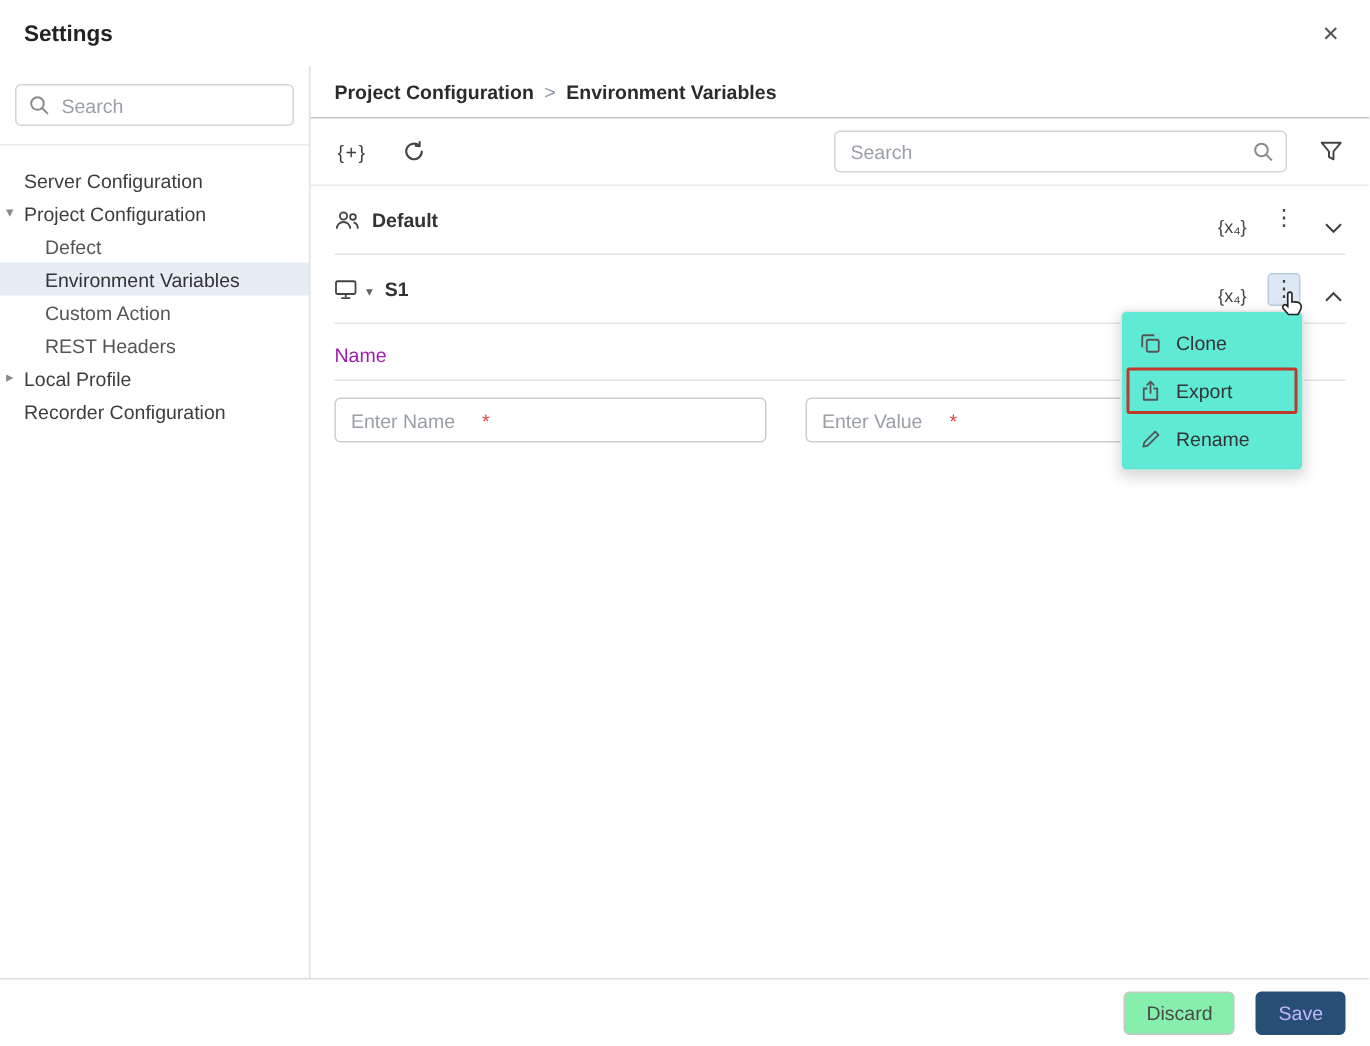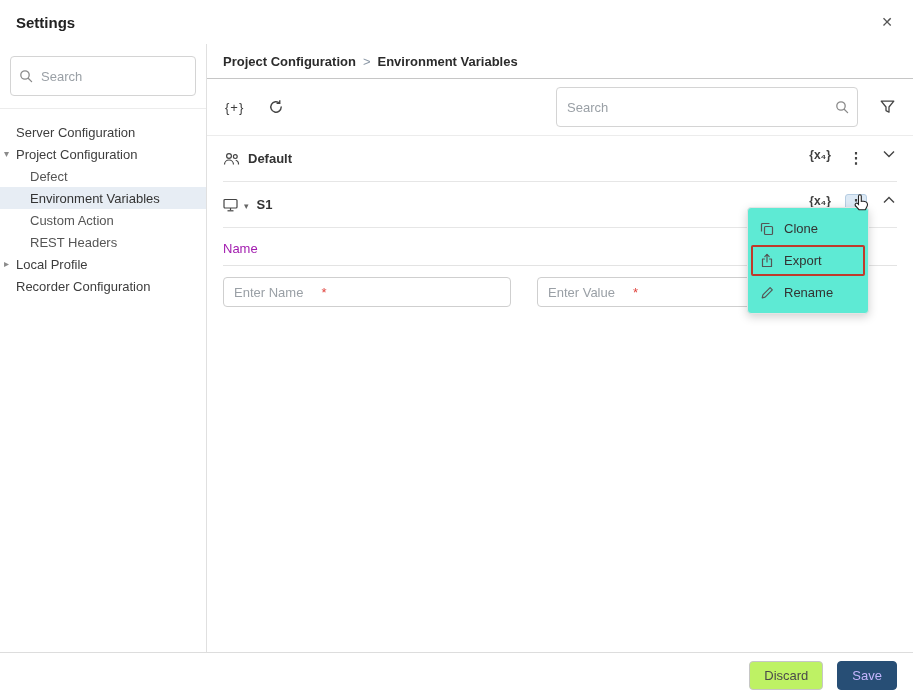--- a/index.html
+++ b/index.html
@@ -17,21 +17,21 @@
   .title { font-size:15px; font-weight:700; color:#222; }
   .close-btn { border:none; background:none; font-size:14px; color:#555;
                cursor:pointer; padding:2px 4px; }
 
   
   .body { flex:1; display:flex; min-height:0; }
 
   .sidebar { width:207px; flex:0 0 207px; border-right:1px solid #e0e0e0;
              display:flex; flex-direction:column; }
   .sidebar-search-wrap { padding:12px 10px; border-bottom:1px solid #ececec; }
-  .search-box { display:flex; align-items:center; gap:6px; height:40px;
+  .search-box { display:flex; align-items:center; gap:6px; height:28px;
                 border:1px solid #d4d4d4; border-radius:4px; padding:0 8px; background:#fff; }
   .search-box input { border:none; outline:none; flex:1; min-width:0;
                       font-family:inherit; font-size:13px; color:#333; background:transparent; }
   .search-box input::placeholder { color:#9aa0a6; }
 
   .tree { padding:12px 0; }
   .tree-item { position:relative; display:flex; align-items:center; height:22px;
                padding-left:16px; color:#555; cursor:pointer; }
   .tree-item.bold { font-weight:400; color:#3d3d3d; }
   .tree-item.child { padding-left:30px; }
@@ -52,21 +52,21 @@
               display:flex; align-items:center; color:#444; }
   .braces { font-size:13px; color:#3d3d3d; letter-spacing:1px; }
   .toolbar .search-box { margin-left:auto; width:302px; }
   .toolbar .search-box svg { margin-left:auto; }
 
   .content { flex:1; padding:0 16px; position:relative; }
   .section-row { display:flex; align-items:center; gap:8px; height:46px;
                  border-bottom:1px solid #e6e6e6; }
   .section-name { font-weight:700; color:#333; }
   .mini-caret { font-size:9px; color:#666; margin:2px 0 0 -2px; }
-  .row-actions { margin-left:auto; display:flex; align-items:flex-start; gap:14px;font-weight:bold; }
+  .row-actions { margin-left:auto; display:flex; align-items:flex-end; gap:14px; }
   .varsym { font-size:12px; color:#3f3f3f; cursor:pointer; }
   .kebab { width:22px; height:22px; line-height:20px; text-align:center;
            font-size:15px; color:#444; cursor:pointer; border-radius:3px; }
   .kebab.active { background:#dce9f5; border:1px solid #b6cde2; }
 
   .env-table { }
   .env-head, .env-row { display:grid; grid-template-columns:1fr 1fr 46px;
                         column-gap:26px; align-items:center; }
   .env-head { padding:13px 0 9px; border-bottom:1px solid #e3e3e3; color:#a21caf; }
   .env-row { padding:11px 0; }
@@ -83,21 +83,21 @@
                padding:0 12px; color:#333; cursor:pointer; }
   .menu-item.highlight { border:2px solid #c0392b; border-radius:2px;
                          margin:0 3px; padding:0 7px; height:31px; }
 
   
   .footer { flex:0 0 45px; border-top:1px solid #dddddd; display:flex;
             align-items:center; justify-content:flex-end; gap:14px; padding:0 16px;
             background:#fff; }
   .btn { font-family:inherit; font-size:13px; border-radius:4px; cursor:pointer;
          padding:6px 14px; }
-  .btn-discard { background:#bef264; border:1px solid #c6c6c6; color:#4a4a4a; }
+  .btn-discard { background:#86efac; border:1px solid #c6c6c6; color:#4a4a4a; }
   .btn-save { background:#274e75; border:1px solid #274e75; color:#c4b5fd; }
 
   .cursor { position:absolute; left:852px; top:194px; z-index:10; pointer-events:none; }
 </style>
 </head>
 <body>
 
 <div class="dialog">
 
   <div class="header">

